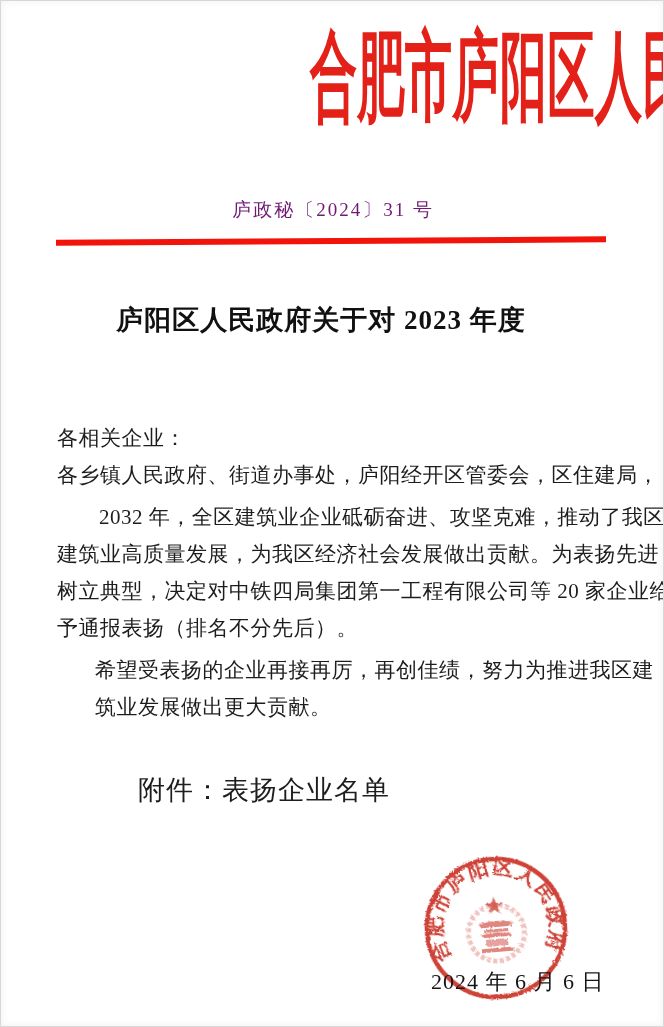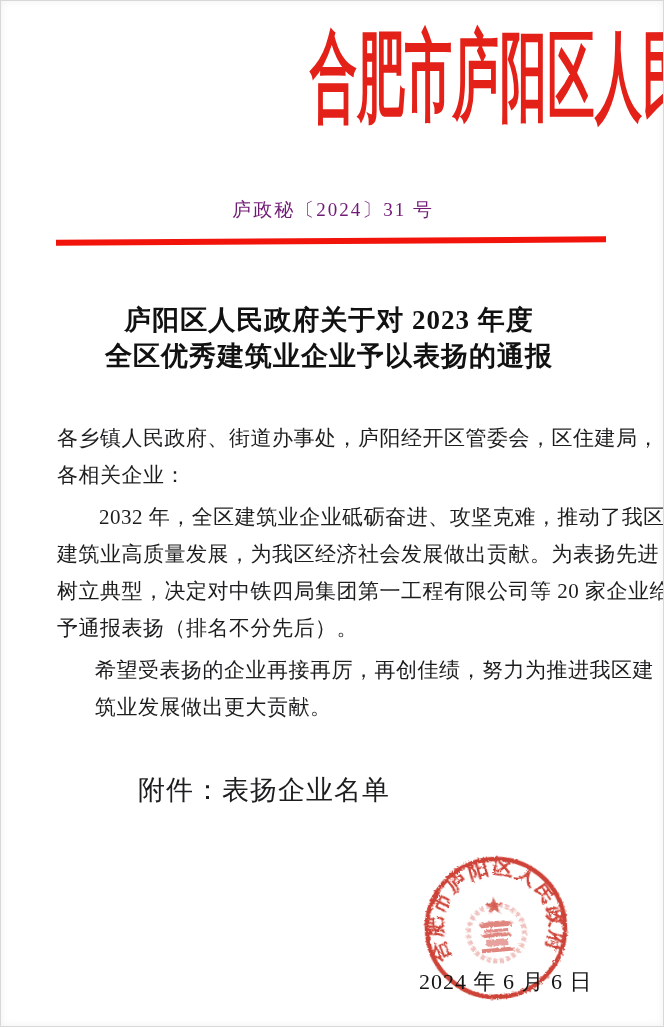--- a/index.html
+++ b/index.html
@@ -34,21 +34,21 @@
     text-align:center;
     font-size:19px;letter-spacing:2px;
     color:#701a75;
   }
   .red-rule{
     position:absolute;top:237px;left:55px;width:550px;height:6px;
     background:#f2130b;
     transform:rotate(-0.35deg);
   }
   .doc-title{
-    position:absolute;top:301px;left:16px;width:624px;
+    position:absolute;top:301px;left:8px;width:624px;
     text-align:center;
     font-size:27px;line-height:36px;
     font-weight:bold;color:#111;
     letter-spacing:1px;
   }
   .body-text{
     position:absolute;top:419px;left:56px;width:600px;
     font-size:21px;line-height:37px;
     letter-spacing:0.5px;
   }
@@ -58,47 +58,46 @@
   .para{margin-top:5px;}
   .attachment{
     position:absolute;top:771px;left:137px;
     font-size:27px;letter-spacing:1px;white-space:nowrap;
   }
   .seal{
     position:absolute;top:842px;left:410px;width:170px;height:170px;
     z-index:1;
   }
   .doc-date{
-    position:absolute;top:966px;left:418px;
+    position:absolute;top:966px;left:430px;
     font-size:22px;letter-spacing:1px;white-space:nowrap;
     color:#151515;z-index:2;
   }
 </style>
 </head>
 <body>
 
 <div class="page">
 
   <div class="letterhead-wrap">
     <span class="letterhead">合肥市庐阳区人民政府文件</span>
   </div>
 
   <div class="doc-number">庐政秘〔2024〕31 号</div>
 
   <div class="red-rule"></div>
 
   <div class="doc-title">
     <div class="line">庐阳区人民政府关于对 2023 年度</div>
-    <div class="line">全区优秀建筑业企业予以表扬的通报</div>
   </div>
 
   <div class="body-text">
     <div>
+      <div class="line">各相关企业：</div>
       <div class="line">各乡镇人民政府、街道办事处，庐阳经开区管委会，区住建局，</div>
-      <div class="line">各相关企业：</div>
     </div>
     <div class="para">
       <div class="line indent-first">2032 年，全区建筑业企业砥砺奋进、攻坚克难，推动了我区</div>
       <div class="line">建筑业高质量发展，为我区经济社会发展做出贡献。为表扬先进，</div>
       <div class="line">树立典型，决定对中铁四局集团第一工程有限公司等 20 家企业给</div>
       <div class="line">予通报表扬（排名不分先后）。</div>
     </div>
     <div class="para">
       <div class="line block-indent">希望受表扬的企业再接再厉，再创佳绩，努力为推进我区建</div>
       <div class="line block-indent">筑业发展做出更大贡献。</div>

